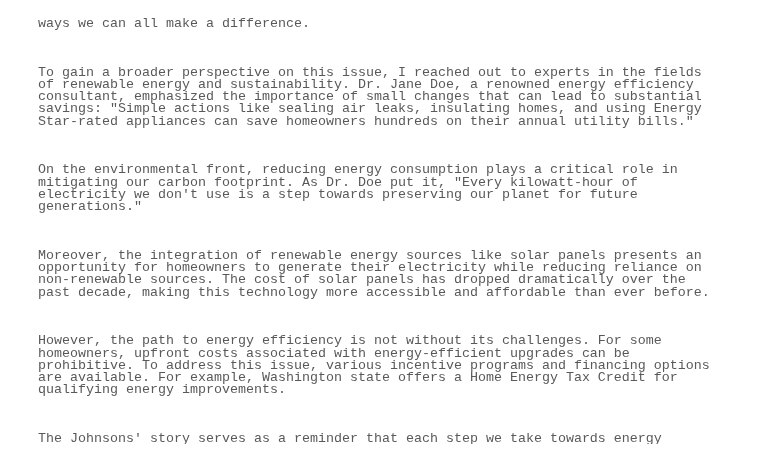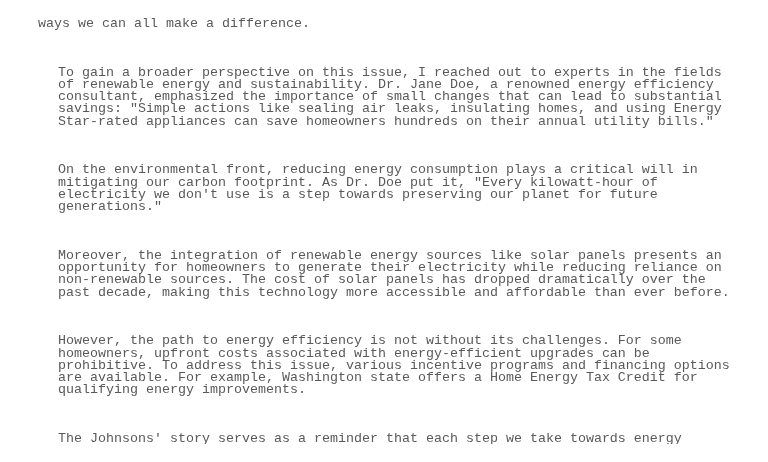--- a/index.html
+++ b/index.html
@@ -21,35 +21,34 @@
   .text-block {
     font-family: "Liberation Mono", "DejaVu Sans Mono", monospace;
     font-size: 13.33px;
     line-height: 12.22px;
     font-weight: normal;
     white-space: pre;
     margin: -6.7px 0 0 38px;
   }
   .para + .para {
     margin-top: 12.22px;
-    margin-left: 20px;
   }
 </style>
 </head>
 <body style="background: rgb(255, 255, 255);">
 
 <div class="page">
   <div class="text-block" style="color: rgb(89, 89, 89);">
     <div class="para">ways we can all make a difference.</div>
     <div class="para">To gain a broader perspective on this issue, I reached out to experts in the fields
 of renewable energy and sustainability. Dr. Jane Doe, a renowned energy efficiency
 consultant, emphasized the importance of small changes that can lead to substantial
 savings: "Simple actions like sealing air leaks, insulating homes, and using Energy
 Star-rated appliances can save homeowners hundreds on their annual utility bills."</div>
-    <div class="para">On the environmental front, reducing energy consumption plays a critical will in
+    <div class="para">On the environmental front, reducing energy consumption plays a critical role in
 mitigating our carbon footprint. As Dr. Doe put it, "Every kilowatt-hour of
 electricity we don't use is a step towards preserving our planet for future
 generations."</div>
     <div class="para">Moreover, the integration of renewable energy sources like solar panels presents an
 opportunity for homeowners to generate their electricity while reducing reliance on
 non-renewable sources. The cost of solar panels has dropped dramatically over the
 past decade, making this technology more accessible and affordable than ever before.</div>
     <div class="para">However, the path to energy efficiency is not without its challenges. For some
 homeowners, upfront costs associated with energy-efficient upgrades can be
 prohibitive. To address this issue, various incentive programs and financing options

